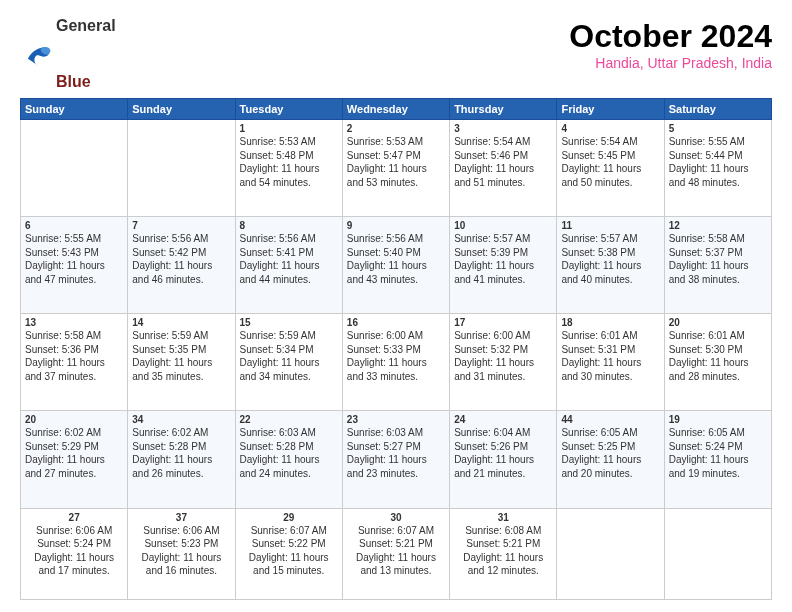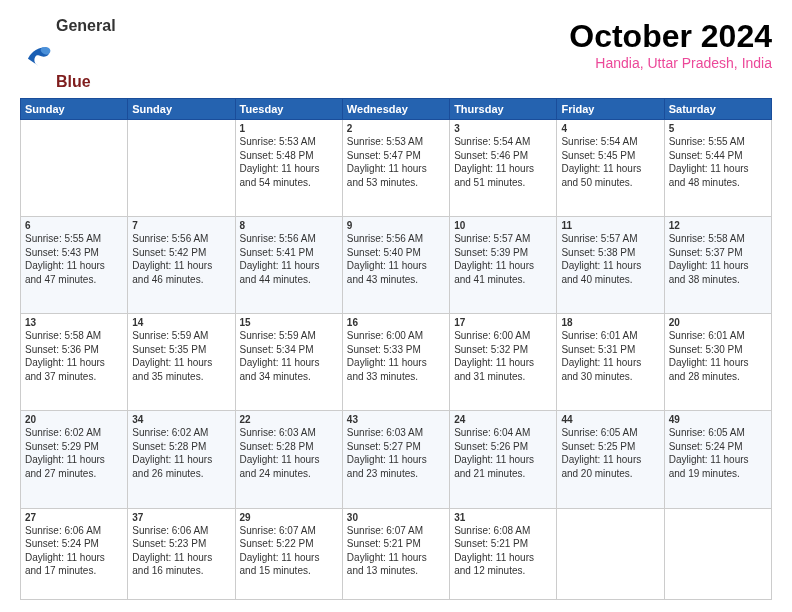--- a/index.html
+++ b/index.html
@@ -56,20 +56,21 @@
       border: 1px solid #ccc;
       vertical-align: top;
       padding: 3px 4px;
       font-size: 8.5px;
       color: #333;
       background: #fff;
       height: 85px;
     }
     .calendar tr:last-child td {
       height: 80px;
+      text-align: center;
     }
     .day-num {
       font-size: 10px;
       font-weight: bold;
       display: block;
       margin-bottom: 1px;
     }
     .day-info {
       font-size: 10px;
       line-height: 1.35;
@@ -229,33 +230,33 @@
           </td>
           <td>
             <span class="day-num">34</span>
             <div class="day-info">Sunrise: 6:02 AM<br>Sunset: 5:28 PM<br>Daylight: 11 hours and 26 minutes.</div>
           </td>
           <td>
             <span class="day-num">22</span>
             <div class="day-info">Sunrise: 6:03 AM<br>Sunset: 5:28 PM<br>Daylight: 11 hours and 24 minutes.</div>
           </td>
           <td>
-            <span class="day-num">43</span>
+            <span class="day-num">23</span>
             <div class="day-info">Sunrise: 6:03 AM<br>Sunset: 5:27 PM<br>Daylight: 11 hours and 23 minutes.</div>
           </td>
           <td>
             <span class="day-num">24</span>
             <div class="day-info">Sunrise: 6:04 AM<br>Sunset: 5:26 PM<br>Daylight: 11 hours and 21 minutes.</div>
           </td>
           <td>
             <span class="day-num">44</span>
             <div class="day-info">Sunrise: 6:05 AM<br>Sunset: 5:25 PM<br>Daylight: 11 hours and 20 minutes.</div>
           </td>
           <td>
-            <span class="day-num">49</span>
+            <span class="day-num">19</span>
             <div class="day-info">Sunrise: 6:05 AM<br>Sunset: 5:24 PM<br>Daylight: 11 hours and 19 minutes.</div>
           </td>
         </tr>
         <tr>
           <td>
             <span class="day-num">27</span>
             <div class="day-info">Sunrise: 6:06 AM<br>Sunset: 5:24 PM<br>Daylight: 11 hours and 17 minutes.</div>
           </td>
           <td>
             <span class="day-num">37</span>

